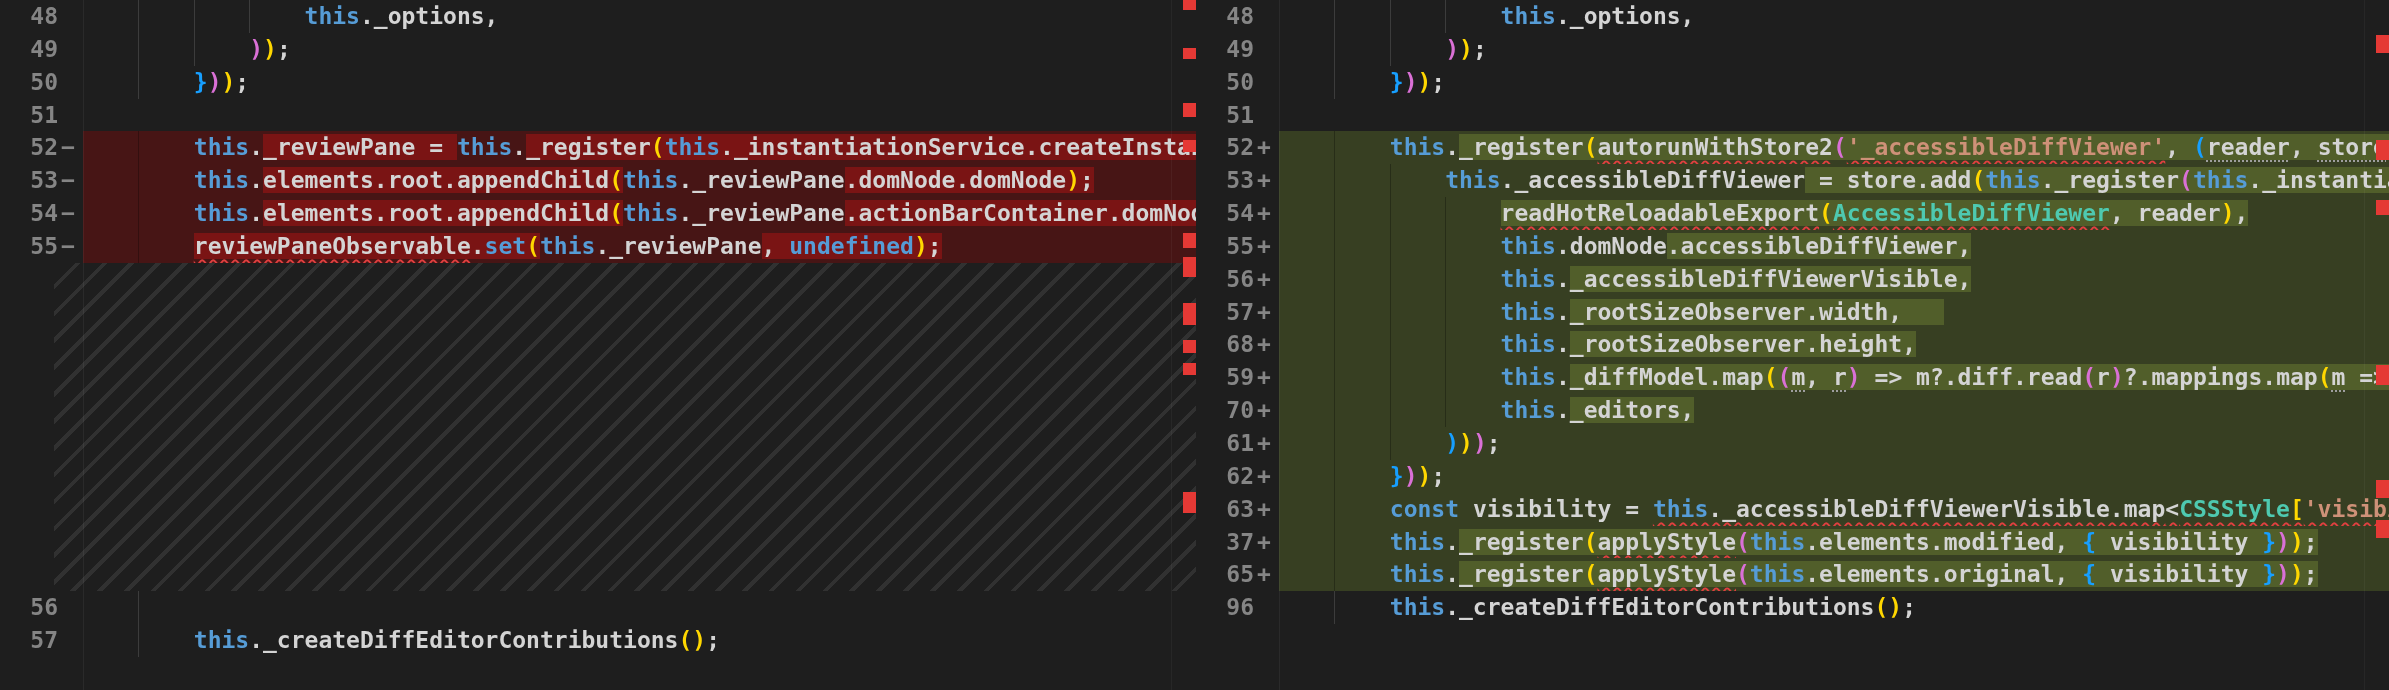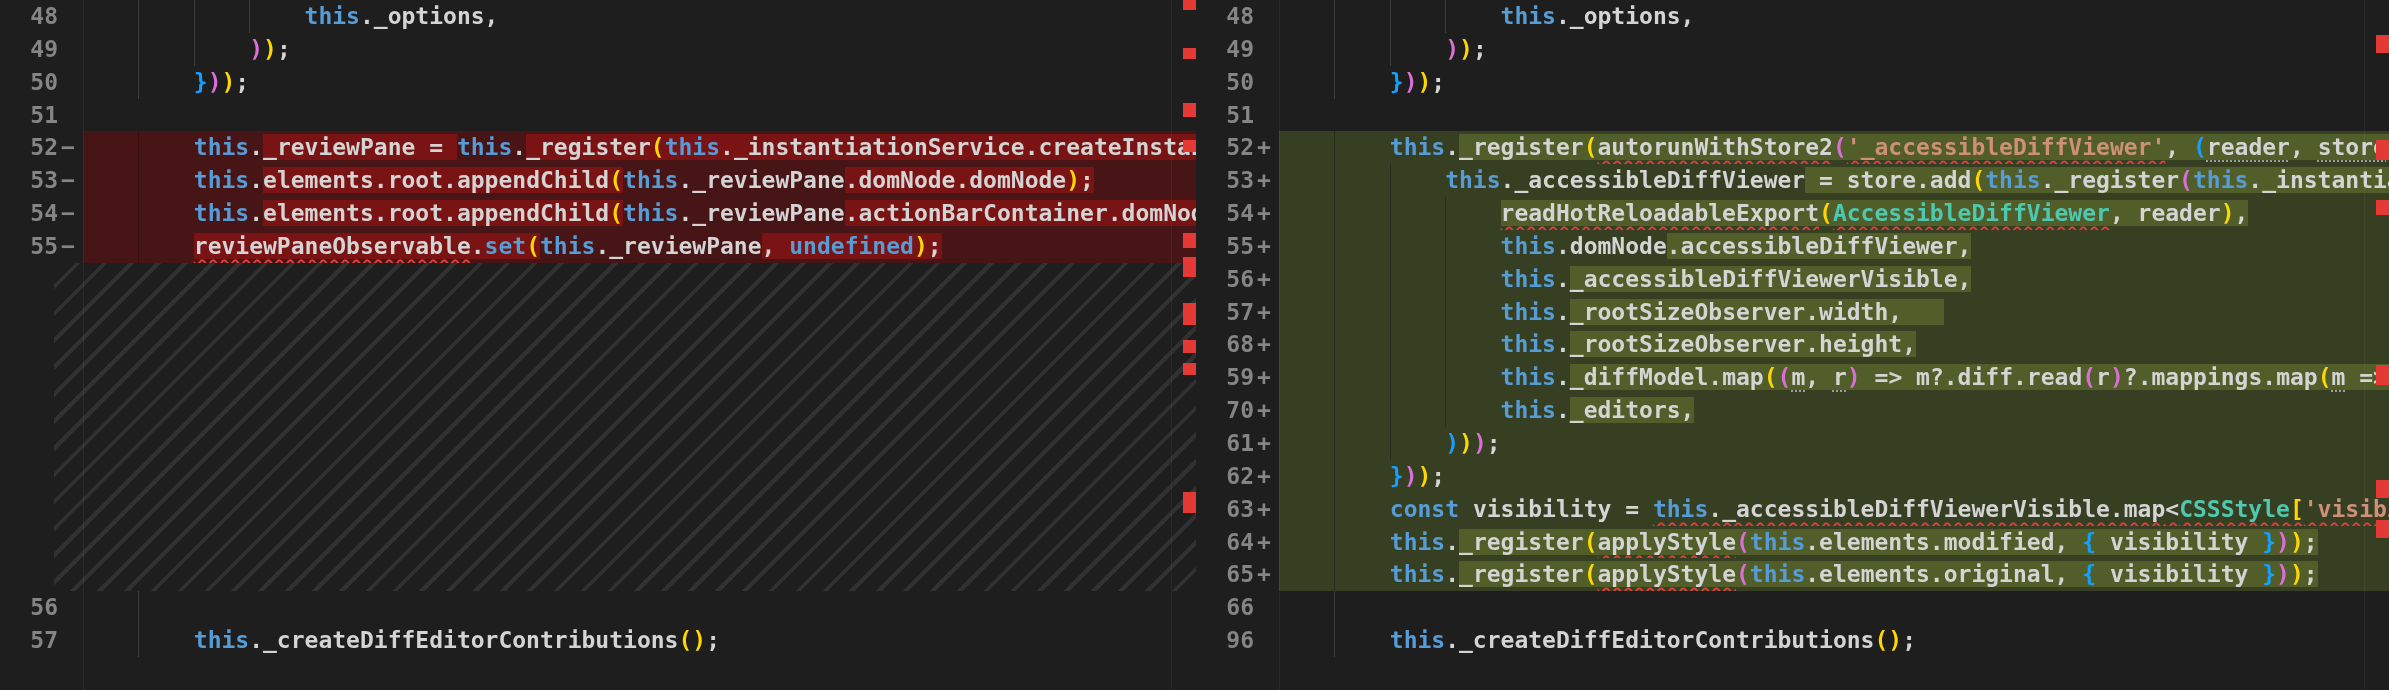--- a/index.html
+++ b/index.html
@@ -234,33 +234,28 @@
         <span class="num">62</span>
         <span class="sign">+</span>
         <div class="code"><i class="guide" style="left: 55.38px;"></i><span class="c-ws">        </span><span class="c-pb">}</span><span class="c-pm">)</span><span class="c-pg">)</span><span class="c-id">;</span></div>
       </div>
       <div class="row ins">
         <span class="num">63</span>
         <span class="sign">+</span>
         <div class="code"><i class="guide" style="left: 55.38px;"></i><span class="c-ws">        </span><span class="c-kw">const</span><span class="c-id"> visibility = </span><span class="c-kw sq">this</span><span class="c-id sq">._accessibleDiffViewerVisible.map</span><span class="c-id sq">&lt;</span><span class="c-cls sq">CSSStyle</span><span class="c-pg sq">[</span><span class="c-str sq">'visibili</span></div>
       </div>
       <div class="row ins">
-        <span class="num">64</span>
+        <span class="num">37</span>
         <span class="sign">+</span>
         <div class="code"><i class="guide" style="left: 55.38px;"></i><span class="c-ws">        </span><span class="c-kw">this</span><span class="c-id">.</span><span class="c-id hl">_register</span><span class="c-pg hl">(</span><span class="c-id hl sq">applyStyle</span><span class="c-pm hl">(</span><span class="c-kw hl">this</span><span class="c-id hl">.elements.modified</span><span class="c-id hl">, </span><span class="c-pb hl">{</span><span class="c-id hl"> visibility </span><span class="c-pb hl">}</span><span class="c-pm hl">)</span><span class="c-pg hl">)</span><span class="c-id hl">;</span></div>
       </div>
       <div class="row ins">
         <span class="num">65</span>
         <span class="sign">+</span>
         <div class="code"><i class="guide" style="left: 55.38px;"></i><span class="c-ws">        </span><span class="c-kw">this</span><span class="c-id">.</span><span class="c-id hl">_register</span><span class="c-pg hl">(</span><span class="c-id hl sq">applyStyle</span><span class="c-pm hl">(</span><span class="c-kw hl">this</span><span class="c-id hl">.elements.original</span><span class="c-id hl">, </span><span class="c-pb hl">{</span><span class="c-id hl"> visibility </span><span class="c-pb hl">}</span><span class="c-pm hl">)</span><span class="c-pg hl">)</span><span class="c-id hl">;</span></div>
-      </div>
-      <div class="row ctx">
-        <span class="num">66</span>
-        <span class="sign"></span>
-        <div class="code"><i class="guide" style="left: 55.38px;"></i></div>
       </div>
       <div class="row ctx">
         <span class="num">96</span>
         <span class="sign"></span>
         <div class="code"><i class="guide" style="left: 55.38px;"></i><span class="c-ws">        </span><span class="c-kw">this</span><span class="c-id">._createDiffEditorContributions</span><span class="c-pg">(</span><span class="c-pg">)</span><span class="c-id">;</span></div>
       </div>
       <div class="row blank"></div>
       <div class="ruler-mark" style="top: 35px; height: 18px;"></div>
       <div class="ruler-mark" style="top: 140px; height: 20px;"></div>
       <div class="ruler-mark" style="top: 200px; height: 15px;"></div>

